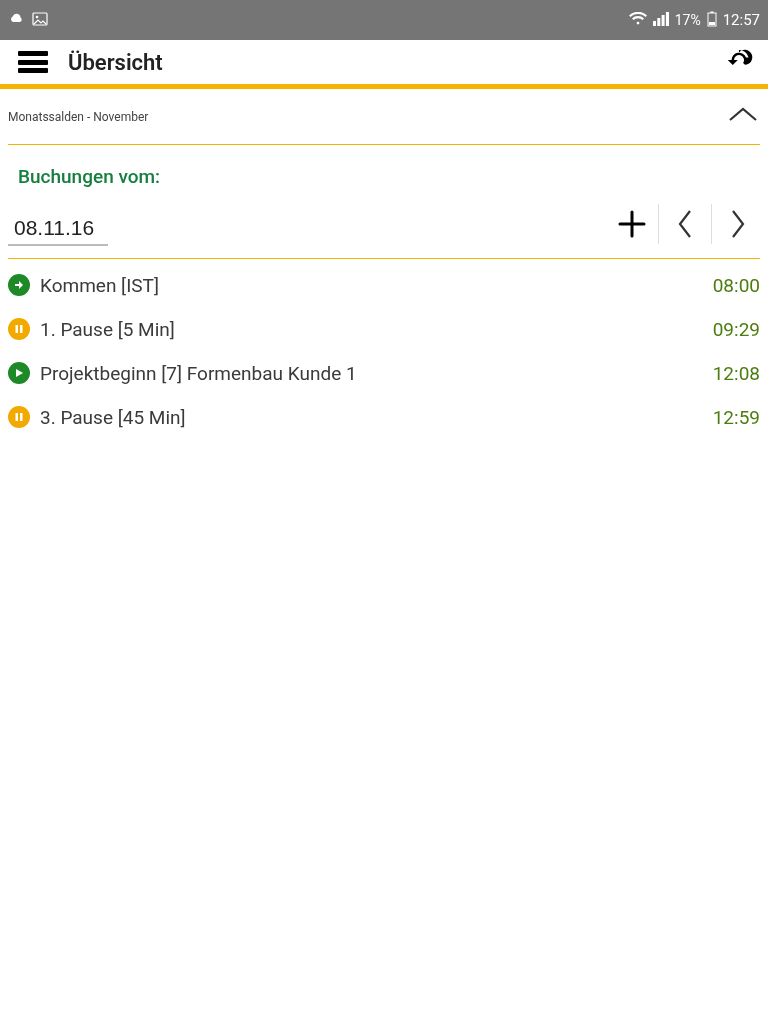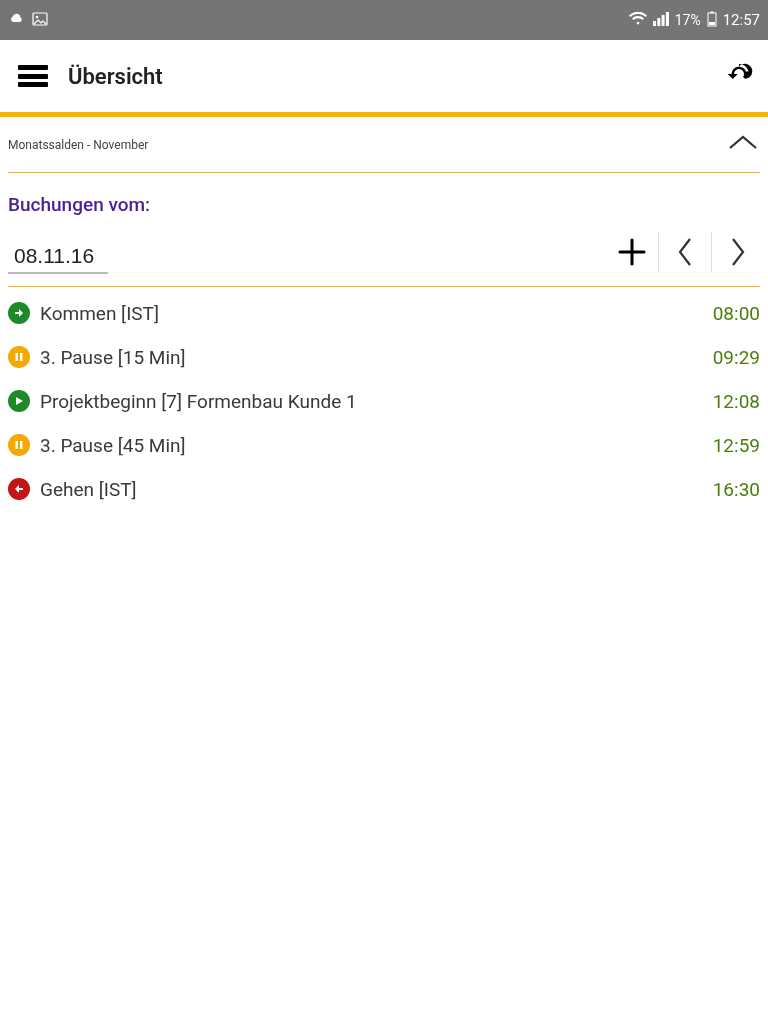--- a/index.html
+++ b/index.html
@@ -1,31 +1,31 @@
 <!DOCTYPE html>
 <html><head>
 <meta charset="utf-8">
 <style>
   * { box-sizing: border-box; margin: 0; padding: 0; }
   html, body { width: 768px; height: 1024px; font-family: -apple-system, Roboto, "Helvetica Neue", Arial, sans-serif; background:#fff; color:#333; }
   .status-bar { height:40px; background:#757575; color:#fff; display:flex; align-items:center; padding:0 8px; font-size:14px; }
   .status-left { display:flex; gap:8px; }
   .status-right { margin-left:auto; display:flex; align-items:center; gap:6px; }
-  .app-bar { height:72px; display:flex; align-items:center; padding:0 14px 0 18px; background:#fff; }
+  .app-bar { height:44px; display:flex; align-items:center; padding:0 14px 0 18px; background:#fff; }
   .hamburger { width:30px; height:22px; display:flex; flex-direction:column; justify-content:space-between; cursor:pointer; }
   .hamburger span { display:block; height:5px; background:#000; border-radius:1px; }
   .app-title { font-size:22px; font-weight:600; margin-left:20px; color:#222; }
   .refresh { margin-left:auto; cursor:pointer; }
   .accent-bar { height:5px; background:#f4b400; }
   .section { padding:0 8px; }
   .month-row { display:flex; align-items:center; height:56px; border-bottom:1px solid #f4b400; }
   .month-label { font-size:12px; color:#444; }
   .chevron-up { margin-left:auto; cursor:pointer; }
   .bookings-header { padding-top:20px; }
-  .bookings-label { font-size:19px; color:#4c1d95; font-weight:500; }
+  .bookings-label { font-size:19px; color:#15803d; font-weight:500;margin-left:10px; }
   .date-row { display:flex; align-items:flex-end; margin-top:14px; padding-bottom:12px; border-bottom:1px solid #f4b400; }
   .date-input { font-size:21px; color:#222; padding:2px 4px 4px 6px; border:none; border-bottom:2px solid #bbb; background:transparent; width:100px; }
   .date-controls { margin-left:auto; display:flex; align-items:center; gap:4px; }
   .ctrl-btn { width:44px; height:44px; display:flex; align-items:center; justify-content:center; cursor:pointer; }
   .vsep { width:1px; height:40px; background:#ddd; }
   .entries { padding:4px 8px 0 8px;text-align:center; }
   .entry { display:flex; align-items:center; height:44px; font-size:19px; color:#3b3b3b; }
   .entry .ico { width:22px; height:22px; border-radius:50%; display:flex; align-items:center; justify-content:center; flex-shrink:0; margin-right:10px; }
   .ico-green  { background:#1d8a27; }
   .ico-orange { background:#f2a900; }
@@ -136,21 +136,21 @@
       <span>Kommen [IST]</span>
       <span class="time">08:00</span>
     </div>
     <div class="entry">
       <span class="ico ico-orange">
         <svg width="10" height="10" viewBox="0 0 10 10">
           <rect x="1.5" y="1" width="2.5" height="8" fill="#fff"></rect>
           <rect x="6" y="1" width="2.5" height="8" fill="#fff"></rect>
         </svg>
       </span>
-      <span>3. Pause [15 Min]</span>
+      <span>1. Pause [5 Min]</span>
       <span class="time">09:29</span>
     </div>
     <div class="entry">
       <span class="ico ico-play">
         <svg width="10" height="10" viewBox="0 0 10 10">
           <path fill="#fff" d="M2 1l7 4-7 4z"></path>
         </svg>
       </span>
       <span>Projektbeginn [7] Formenbau Kunde 1</span>
       <span class="time">12:08</span>
@@ -158,22 +158,13 @@
     <div class="entry">
       <span class="ico ico-orange">
         <svg width="10" height="10" viewBox="0 0 10 10">
           <rect x="1.5" y="1" width="2.5" height="8" fill="#fff"></rect>
           <rect x="6" y="1" width="2.5" height="8" fill="#fff"></rect>
         </svg>
       </span>
       <span>3. Pause [45 Min]</span>
       <span class="time">12:59</span>
     </div>
-    <div class="entry">
-      <span class="ico ico-red">
-        <svg width="12" height="12" viewBox="0 0 12 12">
-          <path fill="#fff" d="M10 5H6V2L2 6l4 4V7h4z"></path>
-        </svg>
-      </span>
-      <span>Gehen [IST]</span>
-      <span class="time">16:30</span>
-    </div>
   </div>
 
 </body></html>

